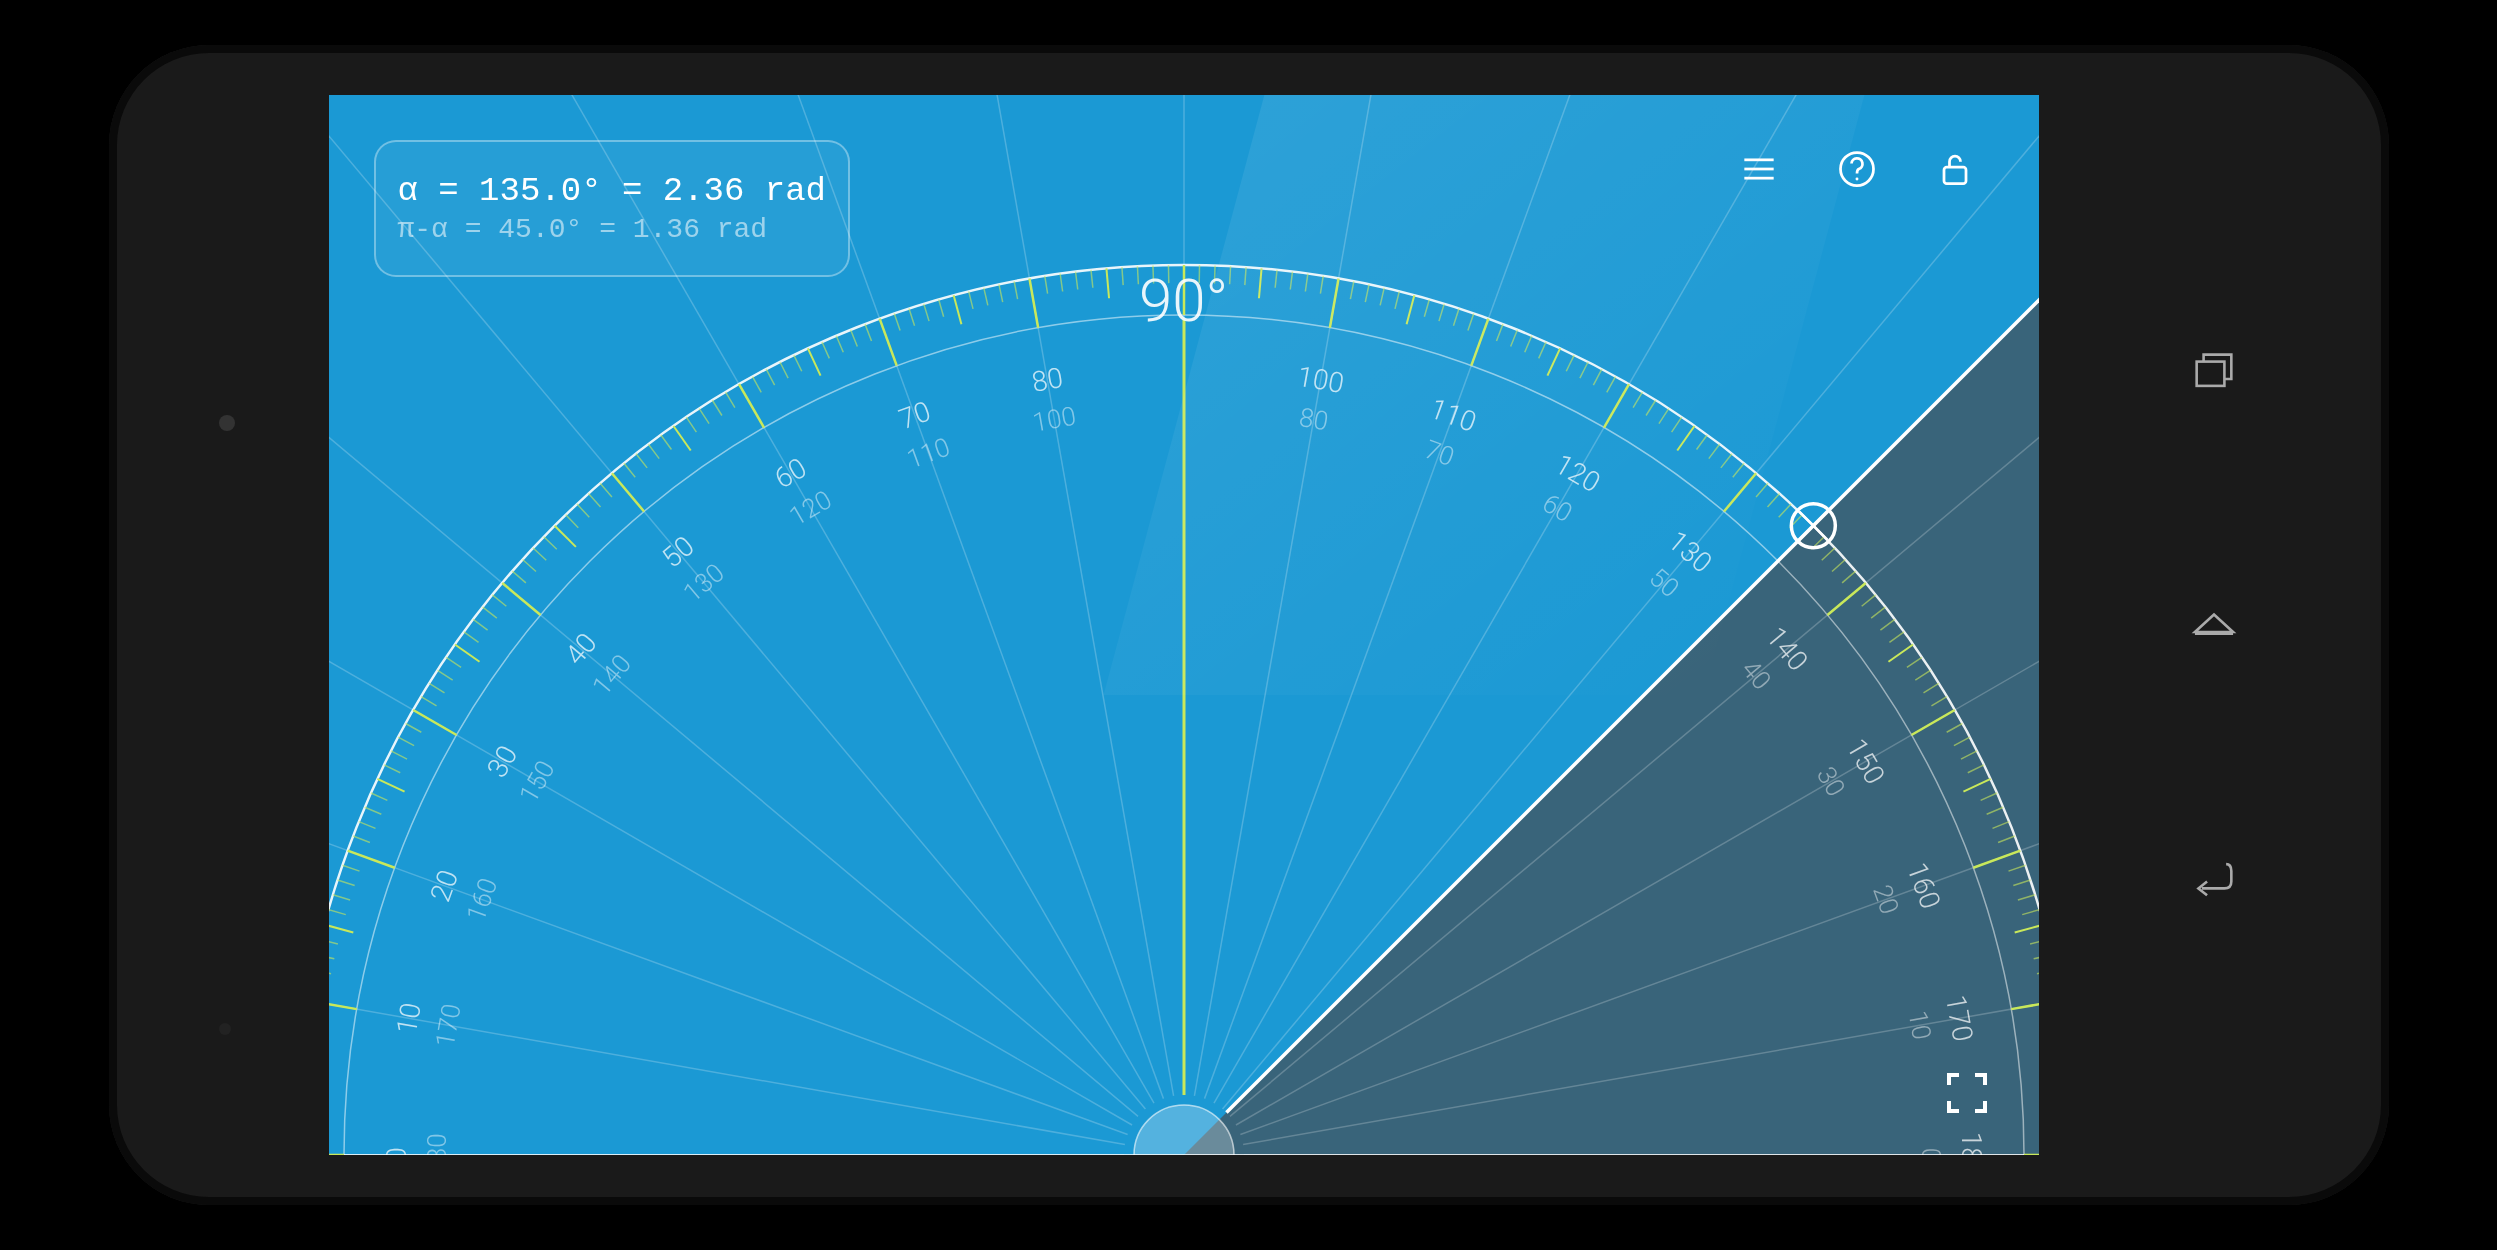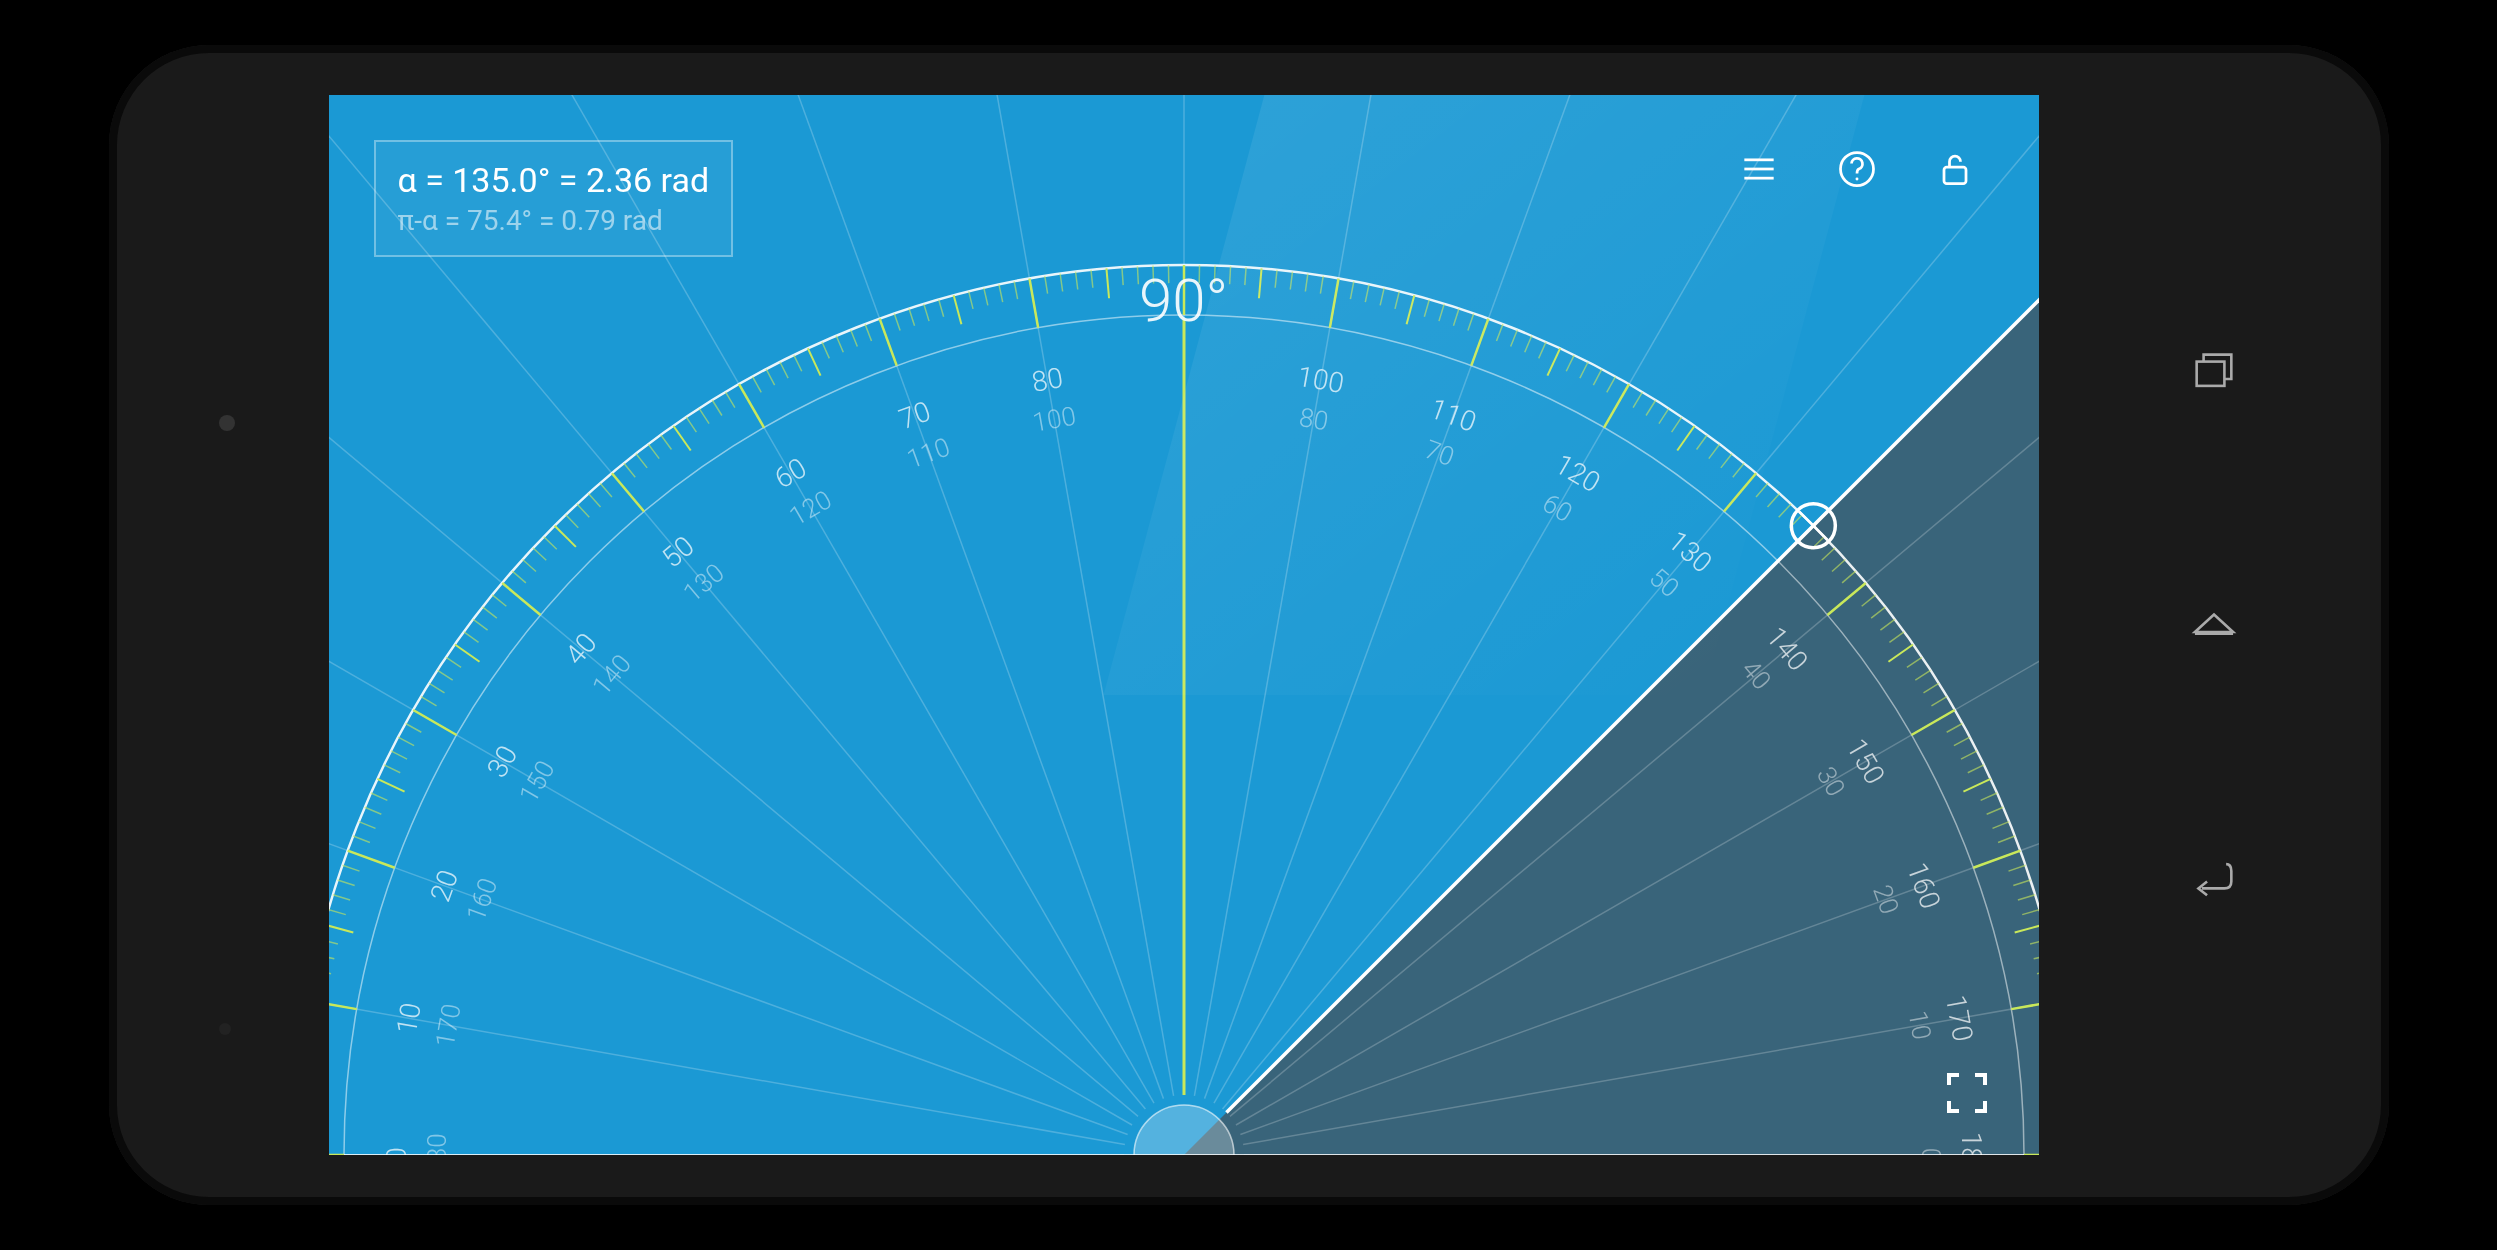--- a/index.html
+++ b/index.html
@@ -71,24 +71,25 @@
     justify-content: center;
     cursor: pointer;
   }
   .nav-icon svg { stroke: #aaa; fill: none; stroke-width: 3; }
   .info-box {
     position: absolute;
     top: 45px;
     left: 45px;
     background: rgba(255,255,255,0.05);
     border: 2px solid rgba(255,255,255,0.35);
-    border-radius: 0;
-    padding: 18px 22px;
+    border-radius: 22px;
+    padding: 30px 22px;
     color: #fff;
     z-index: 50;
+    font-family: Liberation Mono, monospace;
   }
   .info-primary { font-size: 34px; font-weight: 400; }
   .info-secondary { font-size: 28px; color: rgba(255,255,255,0.55); margin-top: 4px; }
   .toolbar-icons {
     position: absolute;
     top: 50px;
     right: 60px;
     display: flex;
     gap: 50px;
     z-index: 50;
@@ -151,21 +152,21 @@
   <div class="phone-left-bezel">
     <div class="speaker-dot"></div>
     <div class="camera-dot"></div>
   </div>
 
   <div class="screen">
     <div class="glass-overlay"></div>
 
     <div class="info-box">
       <div class="info-primary">α = 135.0° = 2.36 rad</div>
-      <div class="info-secondary">π-α = 75.4° = 0.79 rad</div>
+      <div class="info-secondary">π-α = 45.0° = 1.36 rad</div>
     </div>
 
     <div class="toolbar-icons">
       <div class="tb-icon">
         <svg viewBox="0 0 48 48" width="44" height="44">
             <line x1="8" y1="14" x2="40" y2="14"></line>
             <line x1="8" y1="24" x2="40" y2="24"></line>
             <line x1="8" y1="34" x2="40" y2="34"></line>
           </svg>
       </div>

